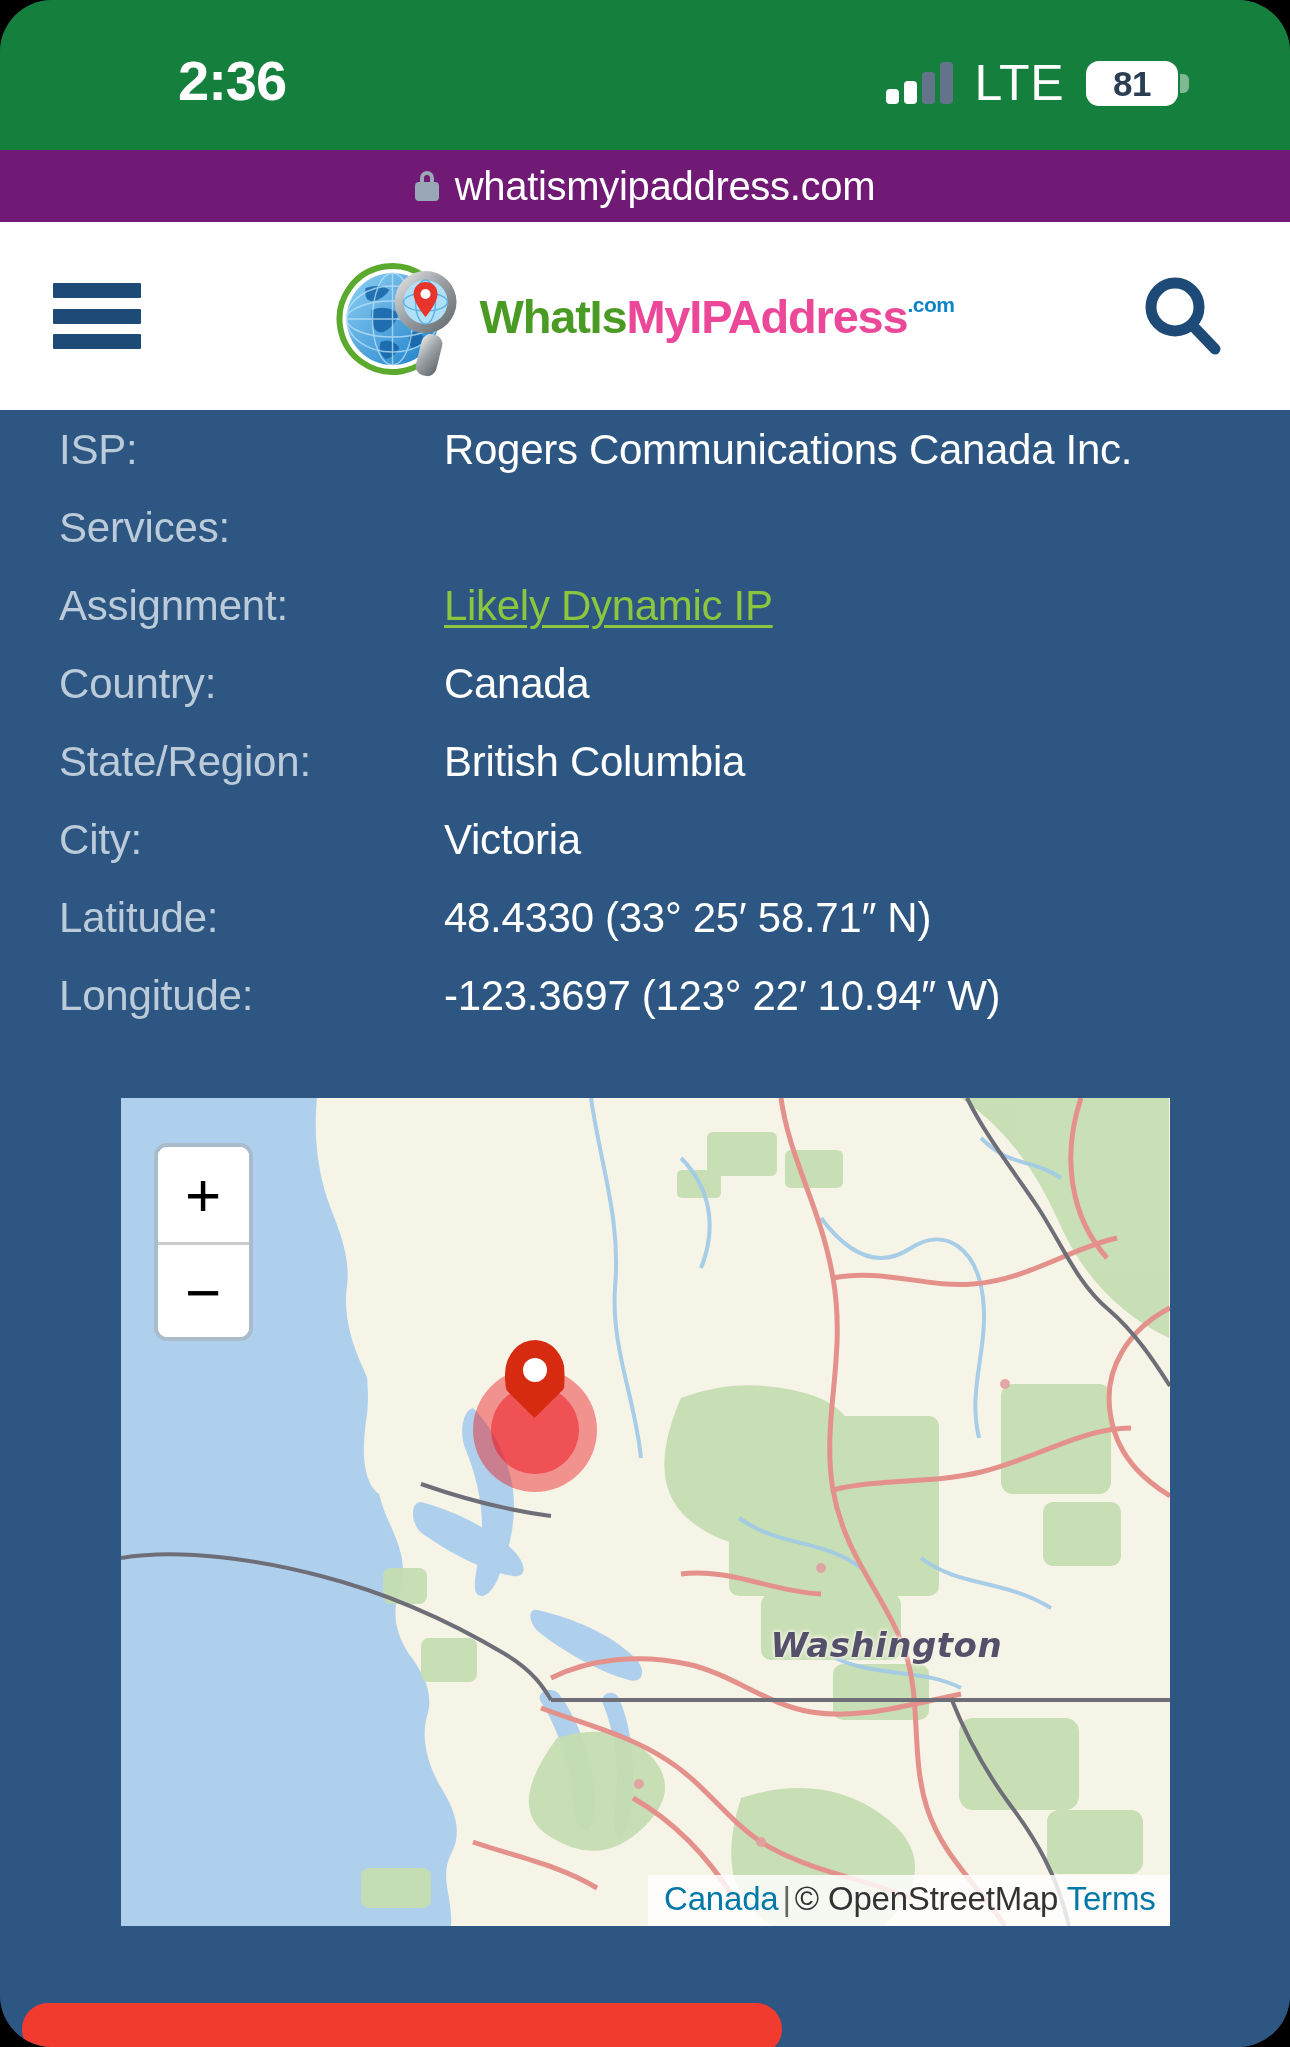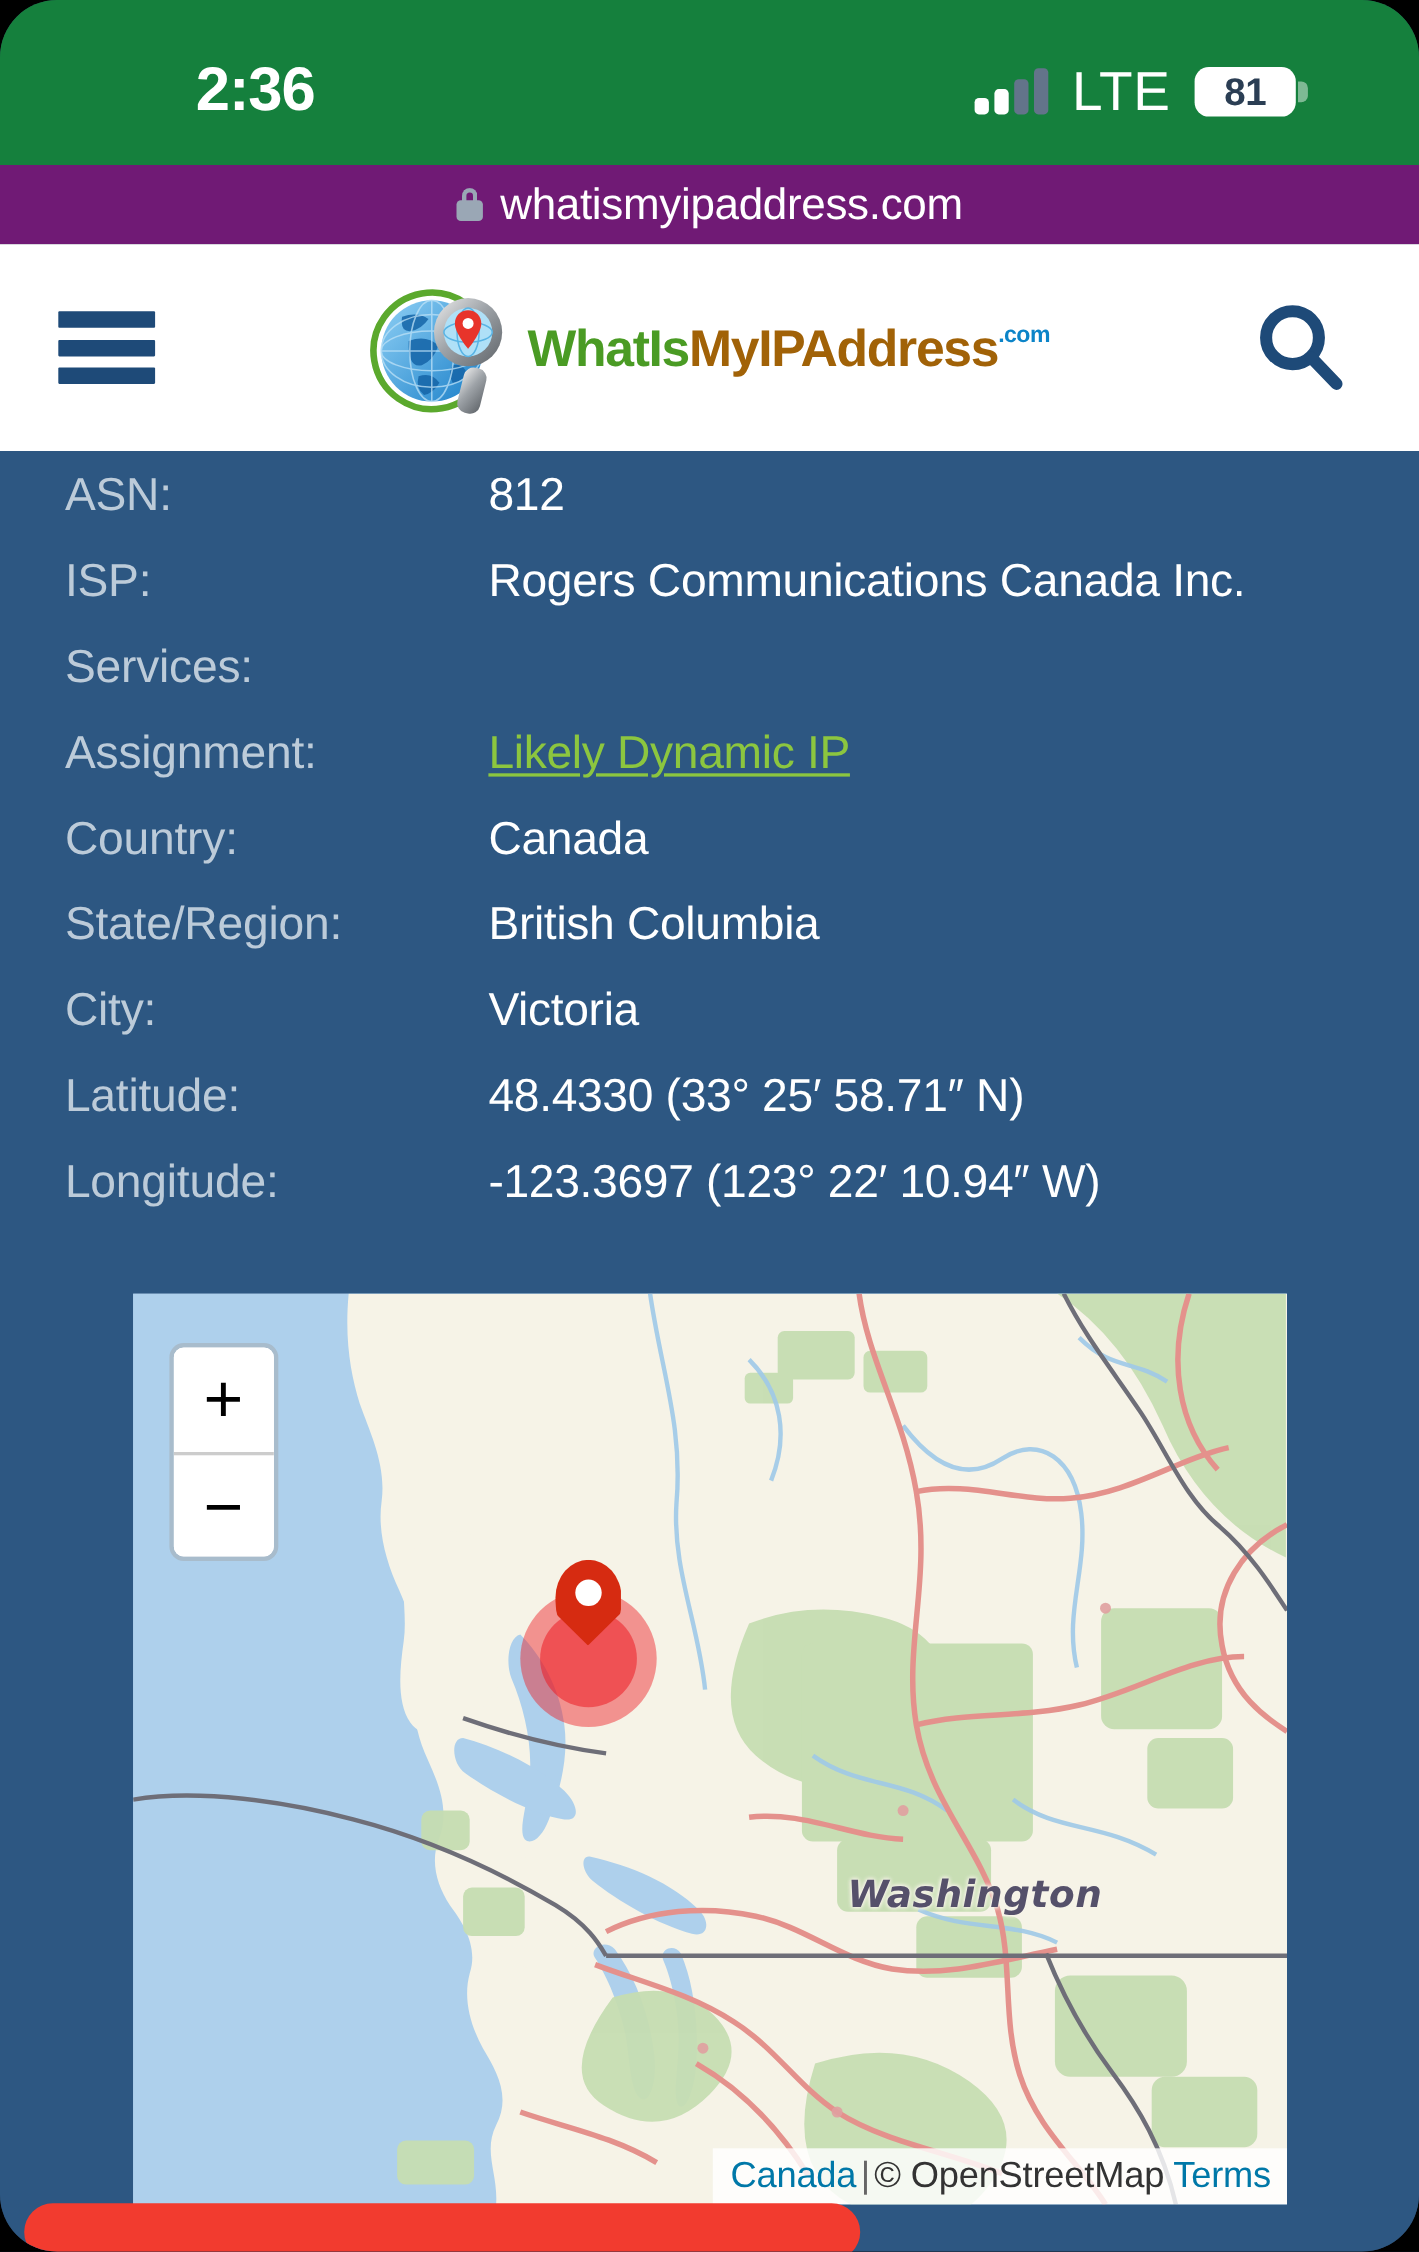--- a/index.html
+++ b/index.html
@@ -88,21 +88,21 @@
   .hamburger span { display: block; height: 15px; background: #1E4A78; border-radius: 1px; }
 
   .logo {
     position: absolute; left: 50%; transform: translateX(-50%);
     top: 50%; margin-top: -62px;
     display: flex; align-items: center; gap: 12px;
   }
   .logo-globe { position: relative; width: 132px; height: 126px; flex: none; }
   .logo-text { display: flex; flex-direction: row; line-height: 0.92; }
   .logo-l1 { font-size: 47px; font-weight: 700; color: #4A9B24; letter-spacing: -1.2px; }
-  .logo-l2 { font-size: 47px; font-weight: 700; color: #a16207; letter-spacing: -1.2px; }
+  .logo-l2 { font-size: 47px; font-weight: 700; color: #ec4899; letter-spacing: -1.2px; }
   .logo-l3 { font-size: 21px; font-weight: 700; color: #0C84C8; text-align: right; margin-top: 0; letter-spacing: -0.5px; }
 
   .search-btn {
     position: absolute; right: 60px; top: 50%; transform: translateY(-50%);
     width: 96px; height: 96px;
     display: flex; align-items: center; justify-content: center;
   }
 
   
   .content {
@@ -291,24 +291,20 @@
       <svg width="86" height="86" viewBox="0 0 86 86" xmlns="http://www.w3.org/2000/svg">
         <circle cx="36" cy="34" r="24" fill="none" stroke="#1E4A78" stroke-width="11"></circle>
         <line x1="53" y1="52" x2="76" y2="76" stroke="#1E4A78" stroke-width="11" stroke-linecap="round"></line>
       </svg>
     </div>
   </div>
 
   <div class="content">
 
     <div class="info-table">
-      <div class="row">
-        <div class="lbl">ASN:</div>
-        <div class="val">812</div>
-      </div>
       <div class="row">
         <div class="lbl">ISP:</div>
         <div class="val">Rogers Communications Canada Inc.</div>
       </div>
       <div class="row">
         <div class="lbl">Services:</div>
       </div>
       <div class="row">
         <div class="lbl">Assignment:</div>
         <div class="val"><a href="#">Likely Dynamic IP</a></div>

